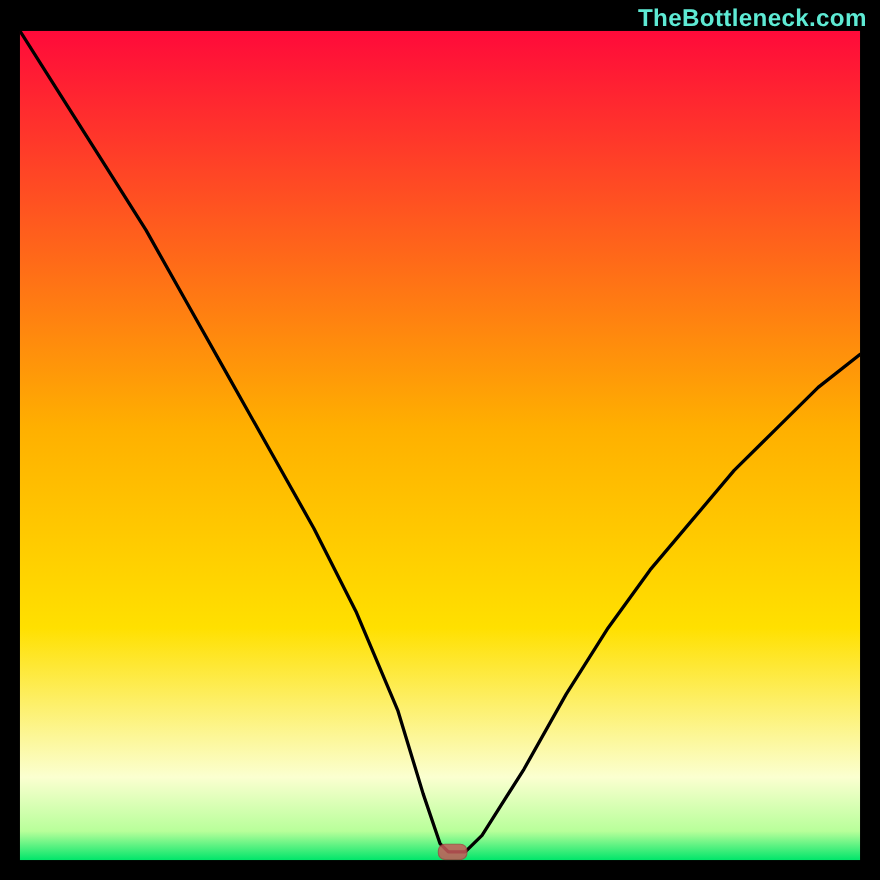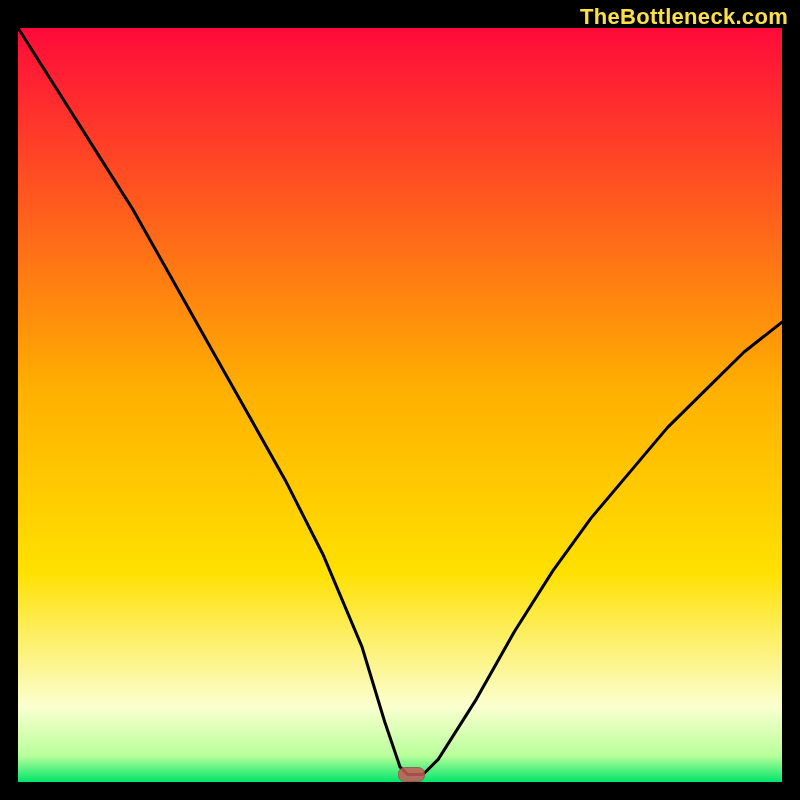--- a/index.html
+++ b/index.html
@@ -14,21 +14,21 @@
   .frame {
     position: relative;
     width: 800px;
     height: 800px;
     background: #000;
   }
   .watermark {
     position: absolute;
     top: 4px;
     right: 12px;
-    color: #fde047;
+    color: #5eead4;
     font-size: 22px;
     font-weight: 600;
     letter-spacing: 0.3px;
     user-select: none;
   }
   .plot {
     position: absolute;
     left: 18px;
     top: 28px;
     width: 764px;

